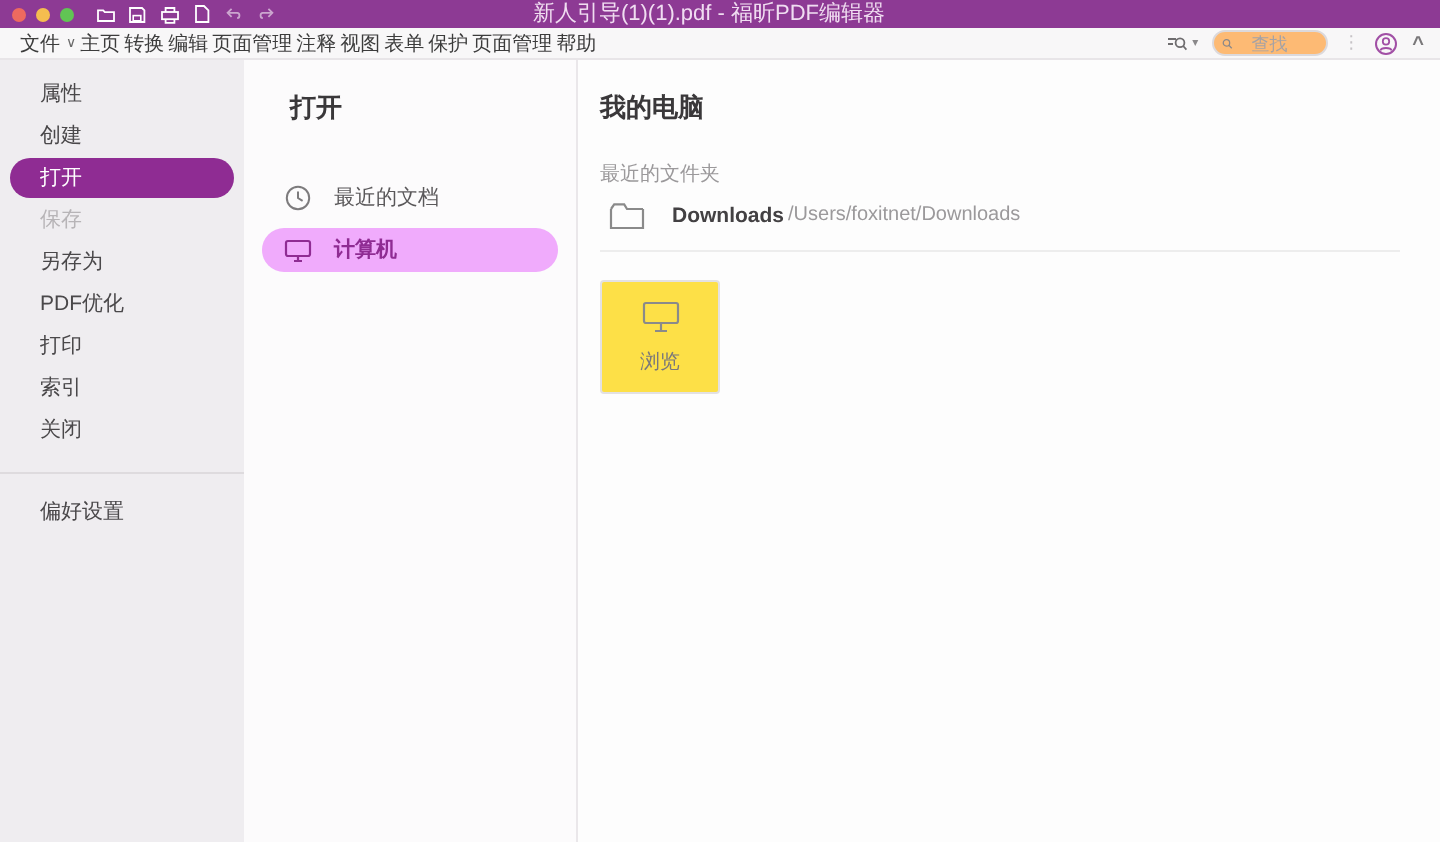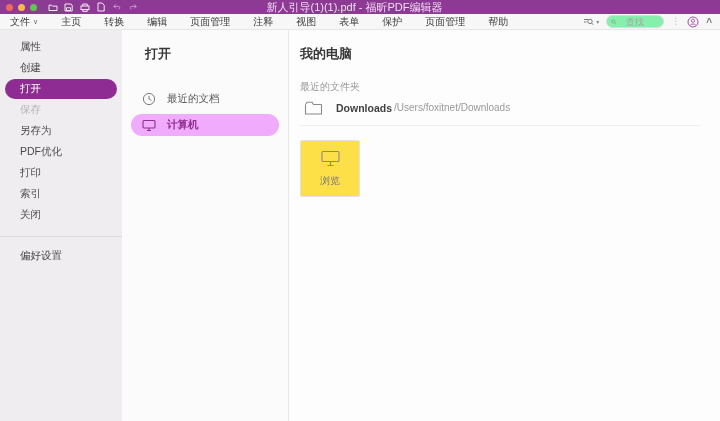--- a/index.html
+++ b/index.html
@@ -27,29 +27,29 @@
   .win-title {
     position:absolute; left:0; right:11px; text-align:center;
     font-size:11px; color:#f0ddf1; pointer-events:none; line-height:14px;
   }
   
   .menubar {
     height:16px; background:#f8f7f8; border-bottom:1px solid #e8e5e8;
     display:flex; align-items:center; font-size:10px; color:#3c3c3c;
     padding:0 8px;
   }
-  .menus { display:flex; align-items:center; gap:23px; margin-left:2px; }
+  .menus { display:flex; align-items:center; gap:2px; margin-left:2px; }
   .menu-item { white-space:nowrap; cursor:default; display:flex; align-items:center; gap:3px; }
   .menu-item .chev { font-size:7px; color:#6a6a6a; transform:translateY(-0.5px); }
   .menubar-right { margin-left:auto; display:flex; align-items:center; gap:7px; }
   .find-opt { display:flex; align-items:center; gap:2px; color:#6f6d6f; }
   .find-opt .caret { font-size:6px; color:#8a888a; }
   .searchbox {
     width:58px; height:13px; border:1px solid #dcd9dc; border-radius:7px;
-    background:#86efac; display:flex; align-items:center; padding:0 4px; gap:9px;
+    background:#fdba74; display:flex; align-items:center; padding:0 4px; gap:9px;
   }
   .searchbox input {
     border:none; outline:none; width:100%; font-size:9px; background:transparent;
     font-family:inherit; color:#555;
   }
   .searchbox input::placeholder { color:#a5a2a5; }
   .vdots { color:#c6c3c6; font-size:9px; line-height:1; }
   .collapse { color:#7a787a; font-size:10px; font-weight:bold; line-height:1; transform:translateY(1px); }
   
   .content { display:flex; height:391px; }

